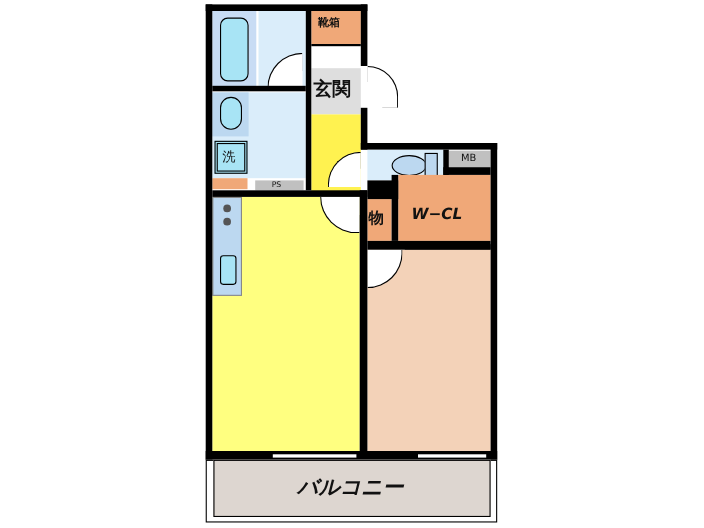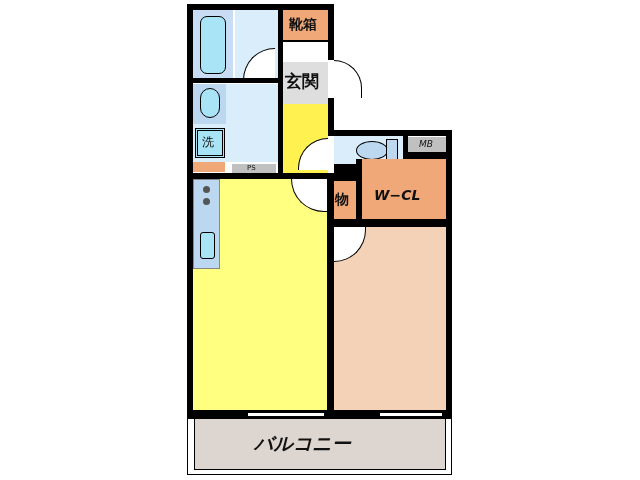--- a/index.html
+++ b/index.html
@@ -21,37 +21,37 @@
   <div class="abs" style="left:193px;top:84px;width:85px;height:78px;background:#daedfa;"></div>
   <div class="abs" style="left:193px;top:84px;width:33px;height:40px;background:#bcd8f0;"></div>
   <div class="abs" style="left:200px;top:88px;width:20px;height:30px;background:#a8e4f5;border:1px solid #000;border-radius:10px;"></div>
   <div class="abs" style="left:195px;top:128px;width:30px;height:30px;background:#a8e4f5;border:3px double #000;"></div>
   <div class="lbl" style="left:202px;top:136px;font-size:12px;font-weight:normal;">洗</div>
   <div class="abs" style="left:193px;top:162px;width:32px;height:10px;background:#f0a878;"></div>
   <div class="abs" style="left:232px;top:164px;width:44px;height:9px;background:#c0c0c0;"></div>
   <div class="lbl" style="left:247px;top:165px;font-size:7px;font-weight:normal;">PS</div>
 
   <div class="abs" style="left:283px;top:10px;width:45px;height:30px;background:#f0a878;"></div>
-  <div class="lbl" style="left:289px;top:17px;font-size:14px;">靴箱</div>
+  <div class="lbl" style="left:289px;top:17px;font-size:10px;">靴箱</div>
   <div class="abs" style="left:283px;top:42px;width:45px;height:20px;background:#fff;"></div>
 
   <div class="abs" style="left:283px;top:62px;width:45px;height:42px;background:#dedede;"></div>
   <div class="lbl" style="left:285px;top:73px;font-size:17px;">玄関</div>
 
   <div class="abs" style="left:283px;top:104px;width:45px;height:70px;background:#fff250;"></div>
   <div class="abs" style="left:298px;top:138px;width:30px;height:32px;background:#fff;border-top-left-radius:30px;border-top:1px solid #000;border-left:1px solid #000;"></div>
 
   <div class="abs" style="left:334px;top:60px;width:28px;height:38px;background:#fff;border-top-right-radius:30px;border-top:1px solid #000;border-right:1px solid #000;"></div>
 
   <div class="abs" style="left:334px;top:136px;width:70px;height:28px;background:#daedfa;"></div>
   <div class="abs" style="left:356px;top:141px;width:32px;height:19px;background:#bcd8f0;border:1px solid #000;border-radius:50%;"></div>
   <div class="abs" style="left:386px;top:139px;width:12px;height:24px;background:#bcd8f0;border:1px solid #000;"></div>
 
   <div class="abs" style="left:408px;top:137px;width:38px;height:15px;background:#c0c0c0;"></div>
-  <div class="lbl" style="left:419px;top:140px;font-size:9px;font-weight:normal;font-style:italic;">MB</div>
+  <div class="lbl" style="left:419px;top:140px;font-size:9px;font-weight:normal;">MB</div>
 
   <div class="abs" style="left:334px;top:181px;width:22px;height:38px;background:#f0a878;"></div>
   <div class="lbl" style="left:335px;top:192px;font-size:14px;">物</div>
 
   <div class="abs" style="left:362px;top:159px;width:84px;height:60px;background:#f0a878;"></div>
   <div class="lbl" style="left:374px;top:188px;font-size:14px;font-style:italic;">W−CL</div>
   <div class="abs" style="left:368px;top:222px;width:78px;height:5px;background:#fff;border:1px solid #000;"></div>
 
   <div class="abs" style="left:193px;top:179px;width:134px;height:231px;background:#ffff80;"></div>
   <div class="abs" style="left:193px;top:179px;width:27px;height:90px;background:#bcd8f0;border:1px solid #888;"></div>
@@ -79,14 +79,14 @@
   <div class="wall" style="left:356px;top:159px;width:6px;height:60px;"></div>
   <div class="wall" style="left:403px;top:136px;width:5px;height:23px;"></div>
   <div class="wall" style="left:403px;top:152px;width:43px;height:7px;"></div>
   <div class="wall" style="left:334px;top:219px;width:112px;height:8px;"></div>
 
   <div class="abs" style="left:248px;top:413px;width:76px;height:3px;background:#fff;"></div>
   <div class="abs" style="left:380px;top:413px;width:62px;height:3px;background:#fff;"></div>
 
   <div class="abs" style="left:187px;top:418px;width:265px;height:57px;border:1px solid #000;background:#fff;"></div>
   <div class="abs" style="left:194px;top:418px;width:252px;height:52px;background:#ddd6d0;border:1px solid #000;"></div>
-  <div class="lbl" style="left:254px;top:434px;font-size:19px;font-style:italic;text-align:right;">バルコニー</div>
+  <div class="lbl" style="left:270px;top:434px;font-size:19px;font-style:italic;text-align:right;">バルコニー</div>
 </div>
 
 </body></html>

